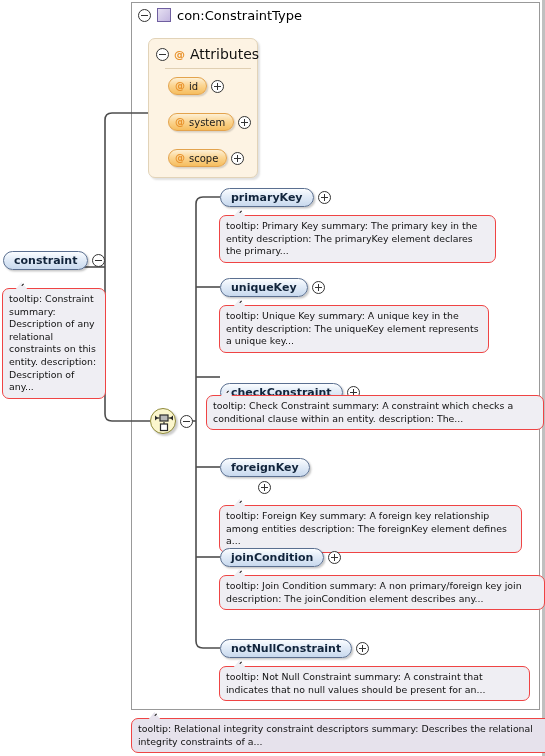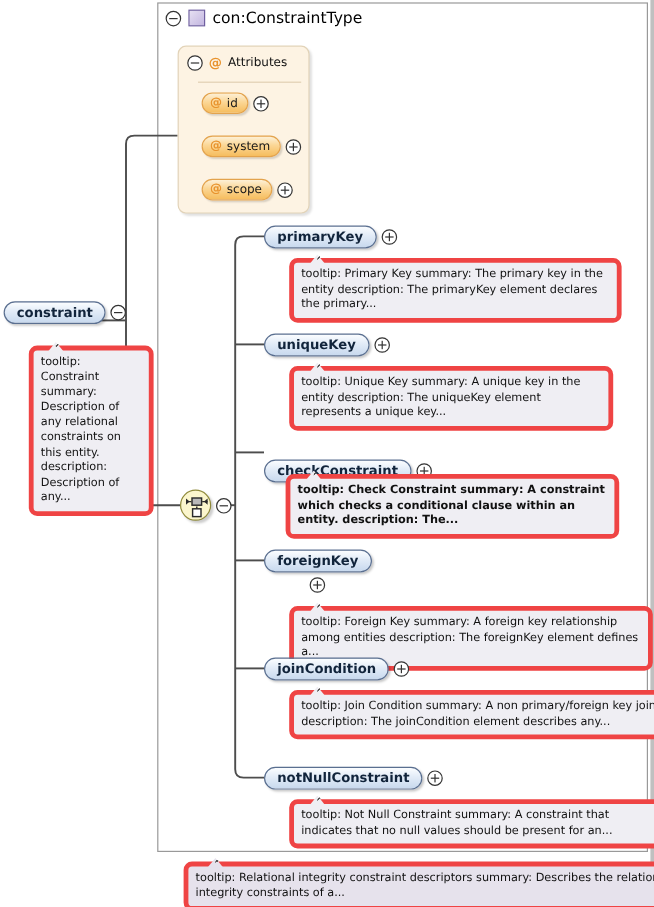--- a/index.html
+++ b/index.html
@@ -97,21 +97,21 @@
     left: 7px; top: 7px;
     display: flex; align-items: center; gap: 5px;
   }
   .at-sym {
     color: #e8922c;
     font-size: 11px;
     font-weight: bold;
     line-height: 1;
   }
   .attr-head-label {
-    font-size: 10px;
+    font-size: 14px;
     color: #111;
   }
   .attr-rule {
     position: absolute;
     left: 16px; top: 29px;
     width: 86px; height: 1px;
     background: #e0cfb2;
   }
 
   .attr-pill-row {
@@ -157,27 +157,26 @@
     position: absolute;
     display: flex;
     align-items: center;
     gap: 4px;
   }
 
   
   .tooltip {
     position: absolute;
     background: #efeef3;
-    border: 4px solid #ef4444;
+    border: 1px solid #ef4444;
     border-radius: 7px;
     font-size: 9.4px;
     line-height: 12.6px;
     color: #111;
     padding: 4px 6px 4px 6px;
-    margin-left: 22px;
   }
   .tooltip::before {
     content: "";
     position: absolute;
     left: var(--tipx, 14px);
     top: -7px;
     width: 13px; height: 8px;
     background: #efeef3;
     clip-path: polygon(50% 0%, 100% 100%, 0% 100%);
   }
@@ -316,21 +315,21 @@
     <div class="plus-circle"></div>
   </div>
   <div class="tooltip" style="left:219px; top:305px; width:270px; --tipx:13px;">tooltip: Unique Key summary: A unique key in the entity description: The uniqueKey element represents a unique key...</div>
 
   <div class="node-row" style="left:220px; top:368px;margin-top:15px;">
     <div class="el-pill">
       <span>checkConstraint</span>
     </div>
     <div class="plus-circle"></div>
   </div>
-  <div class="tooltip" style="left:216px; top:395px; width:278px;font-weight:bold; --tipx:13px;">tooltip: Check Constraint summary: A constraint which checks a conditional clause within an entity. description: The...</div>
+  <div class="tooltip" style="left:206px; top:395px; width:338px; --tipx:13px;">tooltip: Check Constraint summary: A constraint which checks a conditional clause within an entity. description: The...</div>
 
   <div class="node-row" style="left:220px; top:458px;flex-direction:column;">
     <div class="el-pill">
       <span>foreignKey</span>
     </div>
     <div class="plus-circle"></div>
   </div>
   <div class="tooltip" style="left:219px; top:505px; width:303px; --tipx:13px;">tooltip: Foreign Key summary: A foreign key relationship among entities description: The foreignKey element defines a...</div>
 
   <div class="node-row" style="left:220px; top:548px;">

